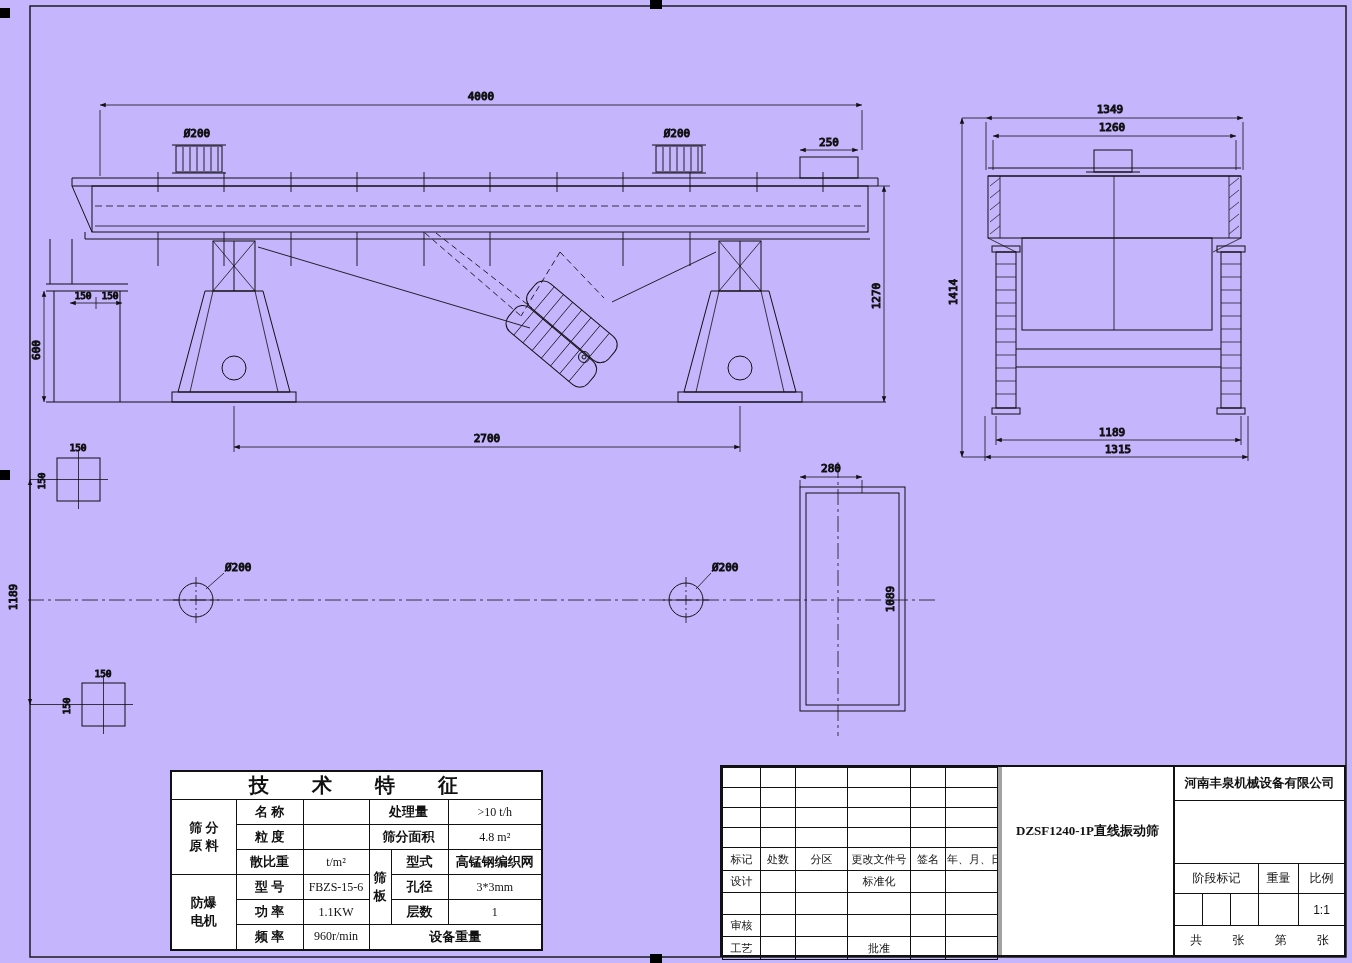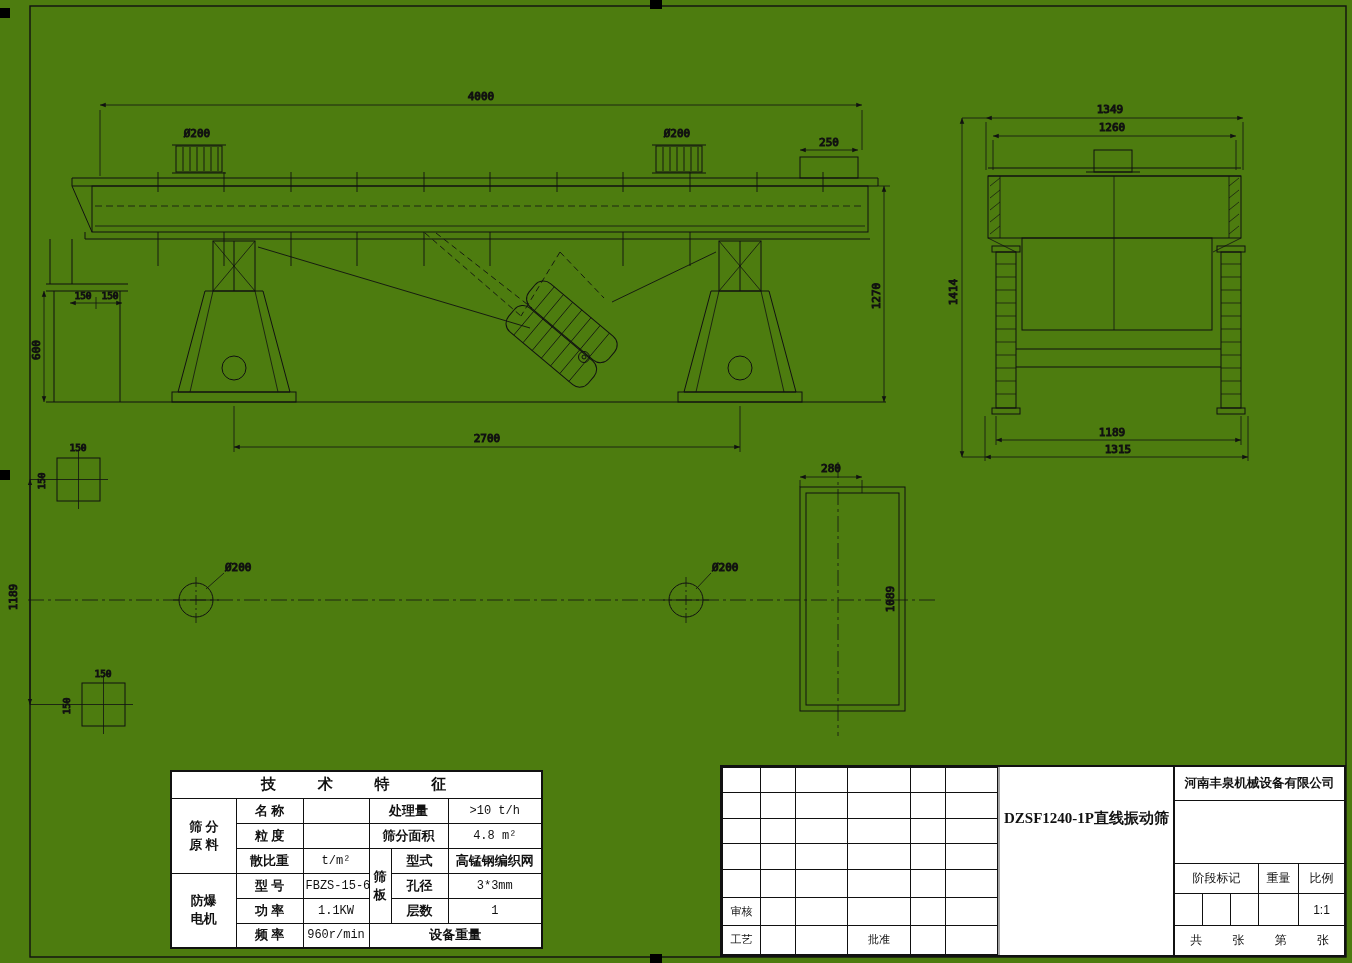--- a/index.html
+++ b/index.html
@@ -1,42 +1,42 @@
 <!DOCTYPE html>
 <html><head>
 <meta charset="utf-8">
 <style>
   *{box-sizing:border-box;margin:0;padding:0}
   html,body{background:#fff}
   body{font-family:"Liberation Sans",sans-serif;color:#111}
-  .page{position:relative;width:1352px;height:963px;background:#4d7c0f;overflow:hidden}
+  .page{position:relative;width:1352px;height:963px;background:#c4b5fd;overflow:hidden}
   svg.linework{position:absolute;left:0;top:0}
   svg text{font-family:"DejaVu Sans Mono","Liberation Sans",monospace;font-size:11px;fill:#111}
   svg text.small{font-size:9.5px}
 
   
   table{border-collapse:collapse;table-layout:fixed}
   .tech{position:absolute;left:170px;top:770px;width:371px;height:176px;
         font-family:"Liberation Serif",serif;font-weight:bold;font-size:13px;
         border:2px solid #111;background:#fff}
   .tech td{border:1px solid #111;text-align:center;vertical-align:middle;
            padding:0 2px;overflow:hidden;white-space:nowrap;height:25px}
-  .tech td.title-cell{font-size:15px;letter-spacing:6px;word-spacing:26px;height:27px}
-  .tech .mono{font-family:Liberation Mono, monospace;font-weight:normal;font-size:12px}
+  .tech td.title-cell{font-size:20px;letter-spacing:6px;word-spacing:26px;height:27px}
+  .tech .mono{font-family:Liberation Serif, serif;font-weight:normal;font-size:12px}
   .tech .leftal{text-align:center}
 
   
   .titleblock{position:absolute;left:720px;top:765px;width:626px;height:192px;
               display:flex;border:2px solid #111;background:#fff;
               font-family:"Liberation Serif",serif;font-size:12px}
   .tb-left{width:275px;height:100%;font-size:11px}
   .tb-left td{border:1px solid #111;text-align:center;vertical-align:middle;
               overflow:hidden;white-space:nowrap;padding:0 1px}
-  .tb-title{width:180px;border-left:2px solid #a3a3a3;border-right:2px solid #111;
-            text-align:center;padding-top:42px;font-size:15px;font-weight:bold}
+  .tb-title{width:180px;border-left:4px solid #a3a3a3;border-right:2px solid #111;
+            text-align:center;padding-top:55px;font-size:13px;font-weight:bold}
   .tb-right{width:169px;display:flex;flex-direction:column}
   .tb-right .cell{border-bottom:1px solid #111}
   .tb-company{height:35px;display:flex;align-items:center;justify-content:center;
               font-weight:bold;font-size:12.5px;white-space:nowrap}
   .tb-empty{height:64px}
   .tb-row{display:flex;height:30px}
   .tb-row2{display:flex;height:33px}
   .tb-row .c,.tb-row2 .c{border-right:1px solid #111;border-bottom:1px solid #111;
       display:flex;align-items:center;justify-content:center;overflow:hidden}
   .tb-row .c:last-child,.tb-row2 .c:last-child{border-right:none}
@@ -409,20 +409,36 @@
             <td></td>
           </tr>
     <tr style="height:20px">
             <td></td>
             <td></td>
             <td></td>
             <td></td>
             <td></td>
             <td></td>
           </tr>
+    <tr style="height:23px">
+      <td>标记</td>
+      <td>处数</td>
+      <td>分区</td>
+      <td>更改文件号</td>
+      <td>签名</td>
+      <td>年、月、日</td>
+    </tr>
+    <tr style="height:22px">
+      <td>设计</td>
+      <td></td>
+            <td></td>
+      <td>标准化</td>
+      <td></td>
+            <td></td>
+    </tr>
     <tr style="height:22px">
             <td></td>
             <td></td>
             <td></td>
             <td></td>
             <td></td>
             <td></td>
           </tr>
     <tr style="height:22px">
       <td>审核</td>

